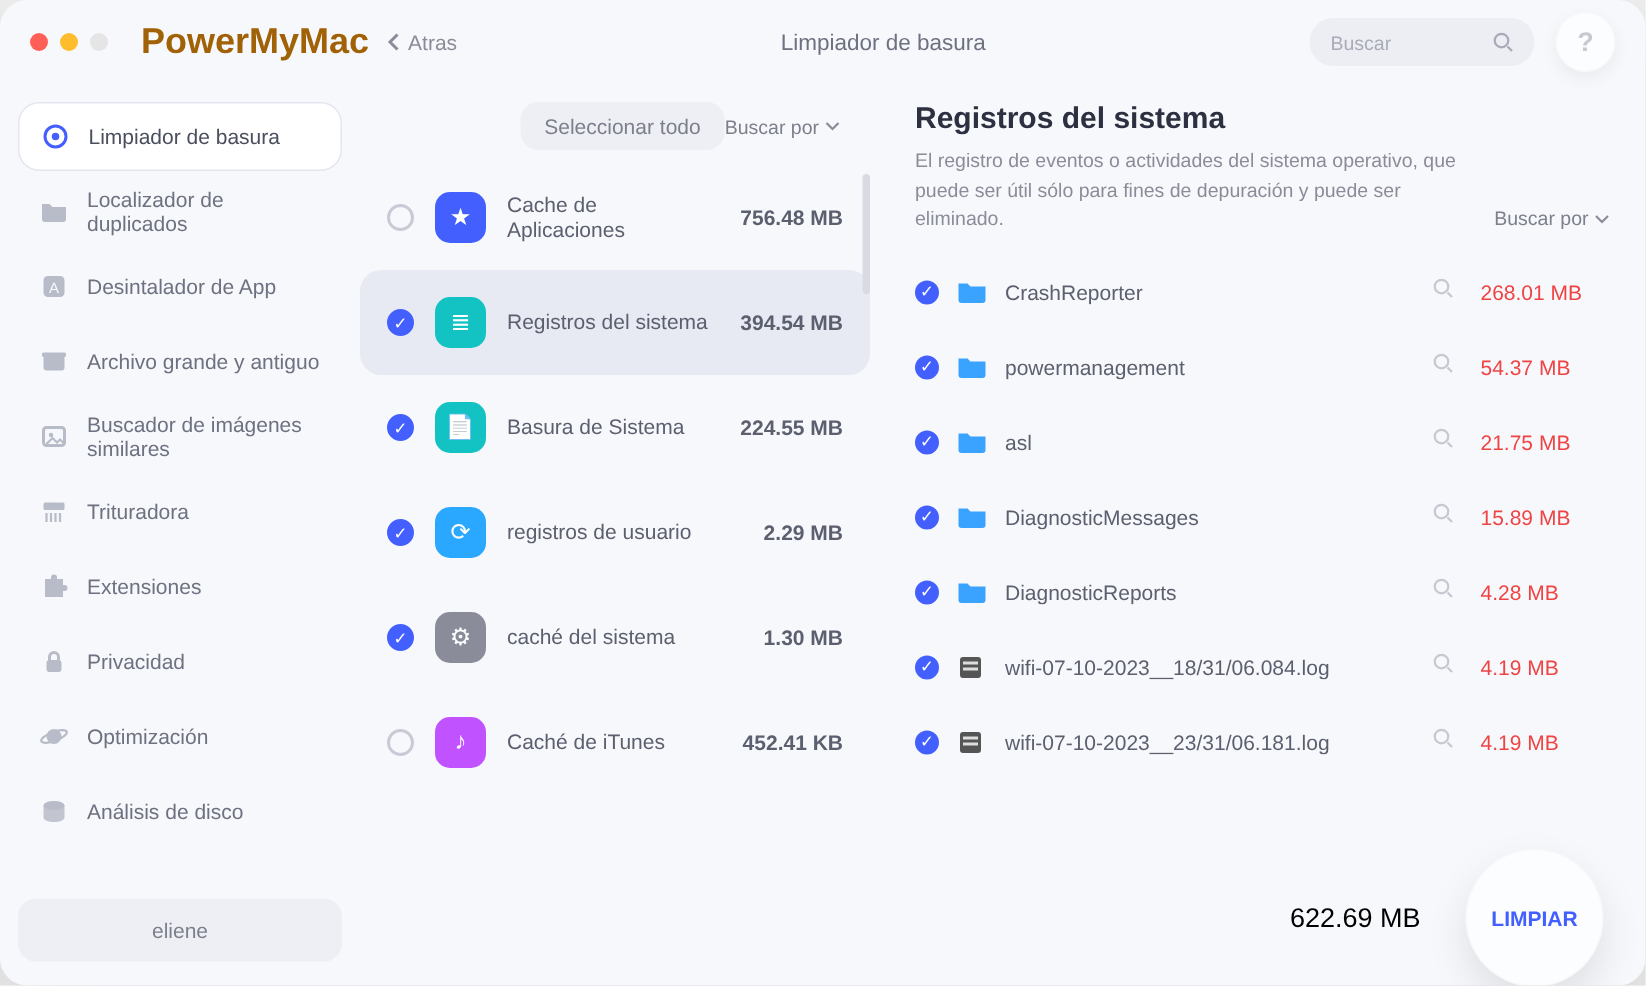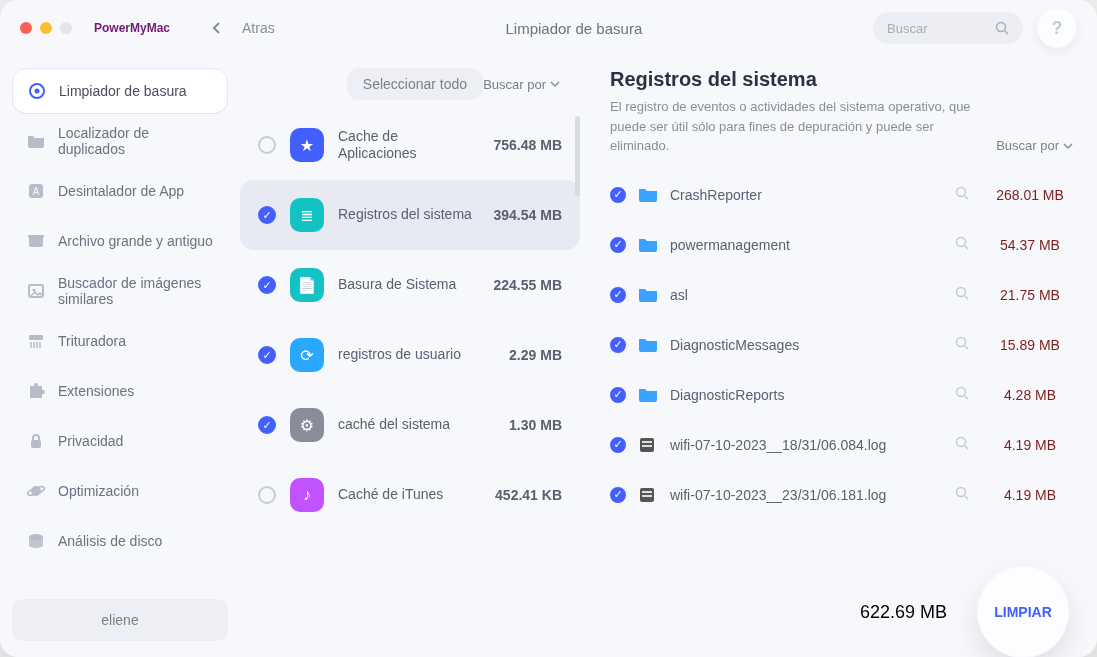--- a/index.html
+++ b/index.html
@@ -32,30 +32,29 @@
     gap: 8px;
   }
   .traffic span {
     width: 12px; height: 12px; border-radius: 50%;
     display: inline-block;
   }
   .tr-red { background: #ff5f56; }
   .tr-yellow { background: #ffbd2d; }
   .tr-gray { background: #e5e5e5; }
   .app-title {
-    color: #701a75;
-    font-size: 12px;
+    color: #a16207;
+    font-size: 24px;
     font-weight: 600;
     margin-left: 10px;
-    margin-right: 30px;
   }
   .back {
     display: flex;
     align-items: center;
-    gap: 20px;
+    gap: 4px;
     color: #8a8d99;
     font-size: 14px;
     cursor: pointer;
   }
   .titlebar-center {
     flex: 1;
     display: flex;
     justify-content: center;
   }
   .page-name {
@@ -288,24 +287,24 @@
     font-size: 14px;
     white-space: nowrap;
     overflow: hidden;
     text-overflow: ellipsis;
   }
   .file-search {
     color: #c6c9d2;
     margin-right: 6px;
   }
   .file-size {
-    color: #7f1d1d;
+    color: #ef4444;
     font-size: 14px;
     width: 86px;
-    text-align: center;
+    text-align: left;
   }
   
   .footer {
     position: absolute;
     right: 0; bottom: 0;
     width: calc(100% - 240px);
     height: 90px;
     display: flex;
     align-items: center;
     justify-content: flex-end;

